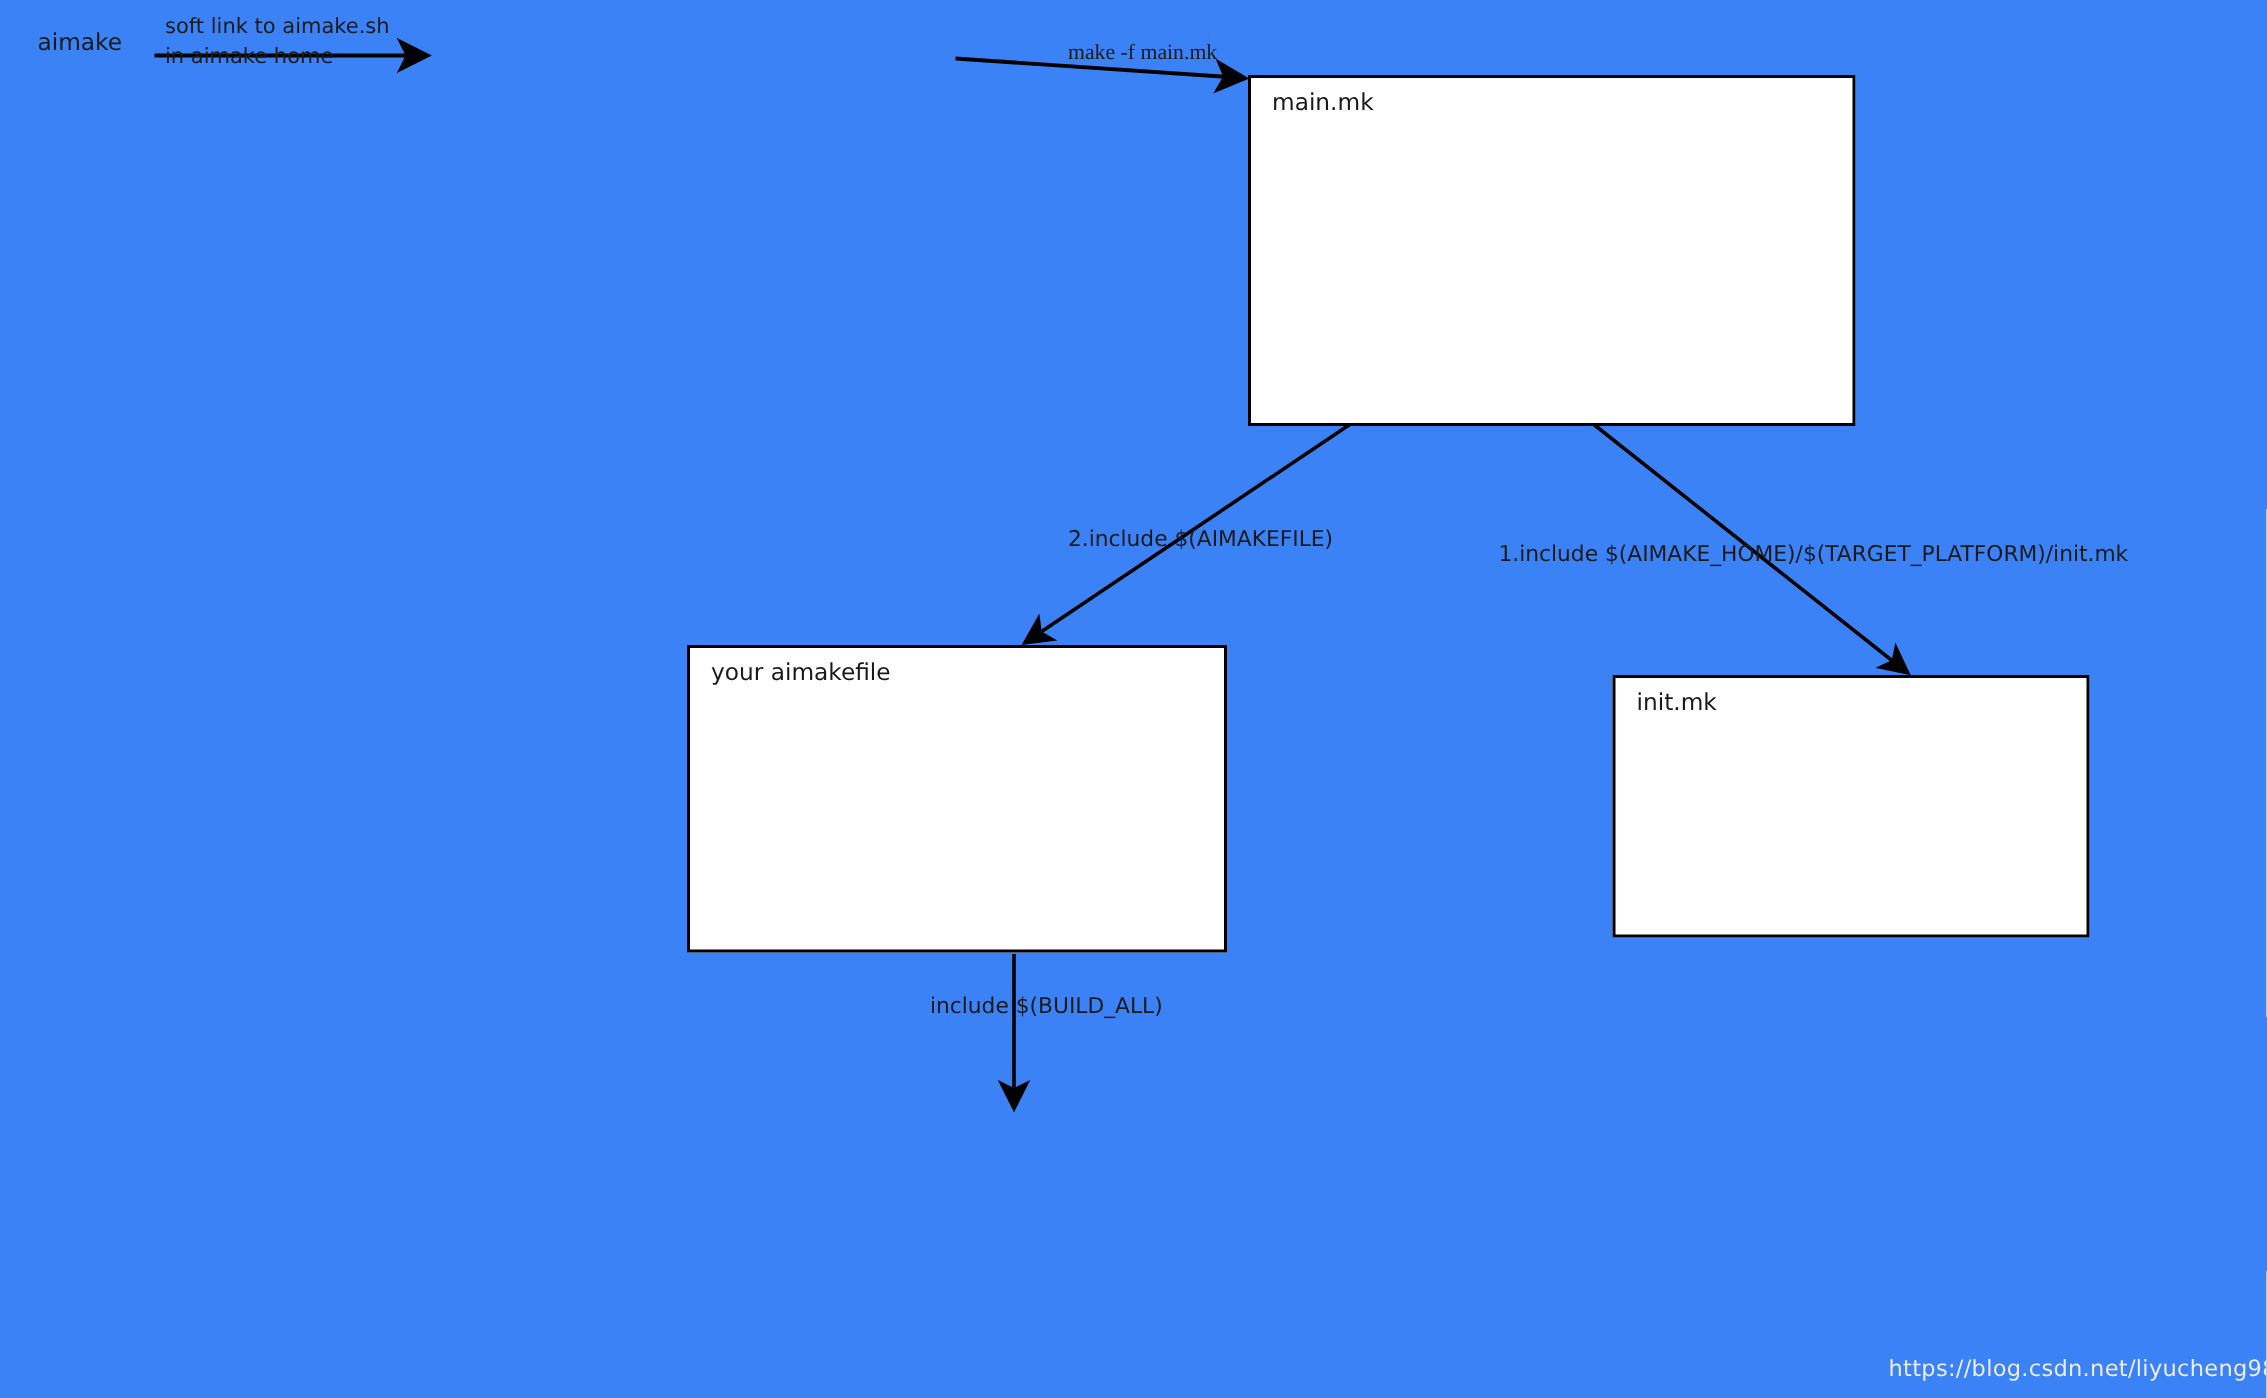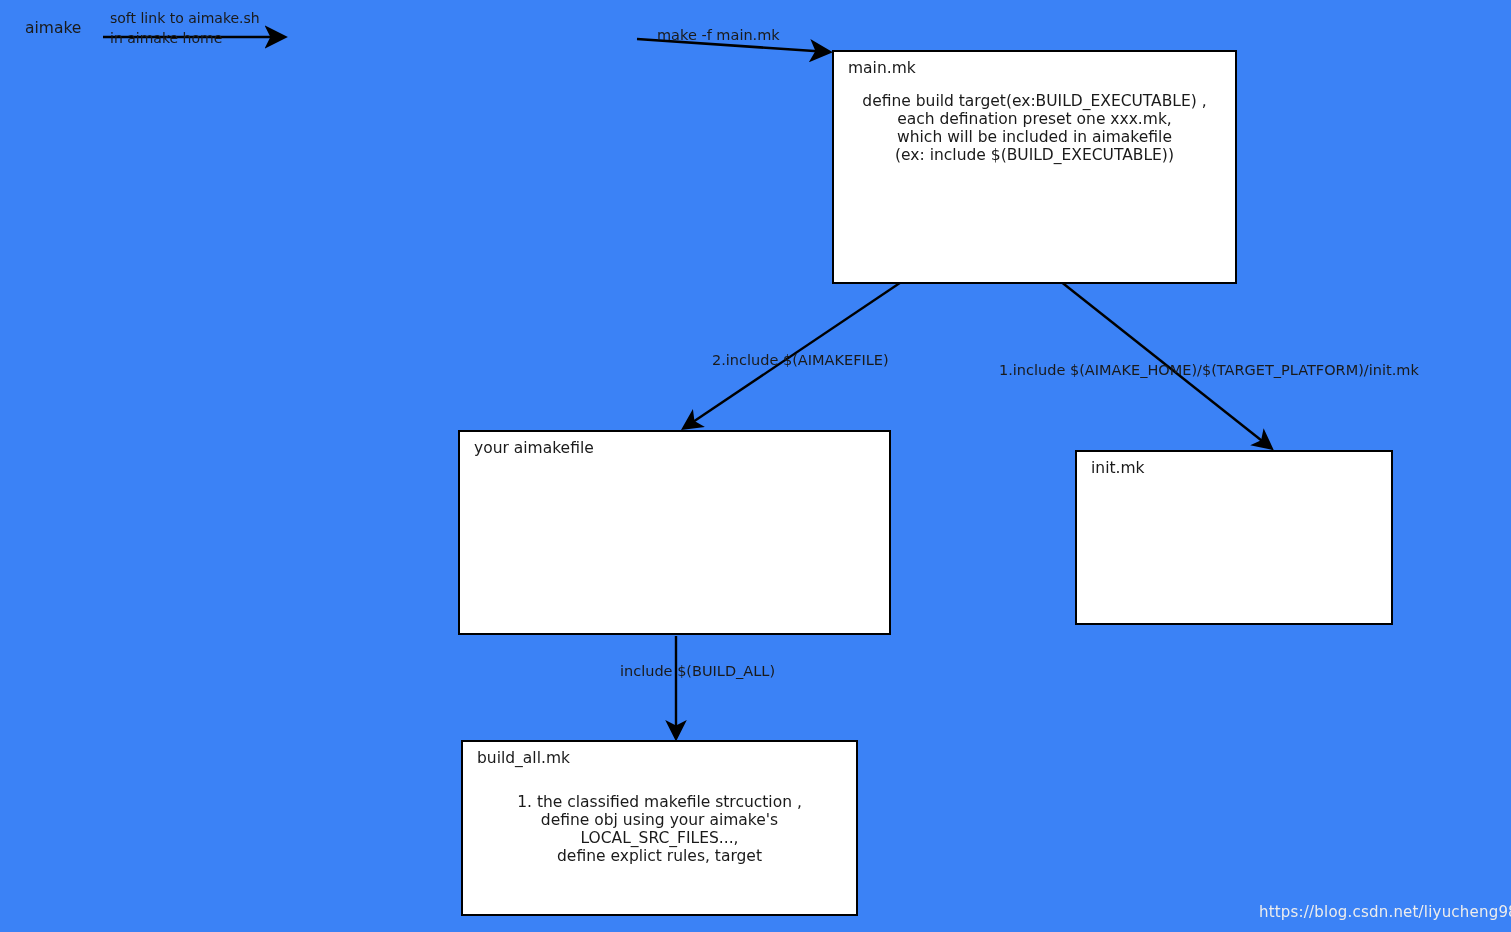--- a/index.html
+++ b/index.html
@@ -92,47 +92,37 @@
     <line x1="1031" y1="258" x2="1271" y2="448" stroke="#000000" stroke-width="2.4" marker-end="url(#arrow)"></line>
 
     <line x1="676" y1="636" x2="676" y2="738" stroke="#000000" stroke-width="2.4" marker-end="url(#arrow)"></line>
   </svg>
 
   <div class="plain-text" style="left:25px; top:19px;">aimake</div>
 
   <div class="edge-label two-line" style="left:110px; top:10px;">soft link to aimake.sh</div>
   <div class="edge-label two-line" style="left:110px; top:30px;">in aimake home</div>
 
-  <div class="edge-label" style="left:657px; top:27px;">make -f main.mk</div>
+  <div class="edge-label" style="left:712px; top:27px;font-family:Liberation Serif, serif;">make -f main.mk</div>
 
   <div class="edge-label" style="left:712px; top:352px;">2.include $(AIMAKEFILE)</div>
 
   <div class="edge-label" style="left:999px; top:362px;">1.include $(AIMAKE_HOME)/$(TARGET_PLATFORM)/init.mk</div>
 
   <div class="edge-label" style="left:620px; top:663px;">include $(BUILD_ALL)</div>
 
 
   <div class="node" style="left:832px; top:50px; width:405px; height:234px;">
     <div class="node-title">main.mk</div>
-    <div class="node-body" style="top:40px;">define build target(ex:BUILD_EXECUTABLE) ,
-each defination preset one xxx.mk,
-which will be included in aimakefile
-(ex: include $(BUILD_EXECUTABLE))</div>
   </div>
 
-  <div class="node" style="left:458px; top:430px; width:433px; height:205px;">
+  <div class="node" style="left:458px; top:430px; width:360px; height:205px;">
     <div class="node-title">your aimakefile</div>
   </div>
 
   <div class="node" style="left:1075px; top:450px; width:318px; height:175px;">
     <div class="node-title">init.mk</div>
   </div>
 
-  <div class="node" style="left:461px; top:740px; width:397px; height:176px;">
-    <div class="node-title">build_all.mk</div>
-    <div class="node-body" style="top:51px;">1. the classified makefile strcuction ,
-define obj using your aimake's LOCAL_SRC_FILES...,
-define explict rules, target</div>
-  </div>
 
   <div class="watermark" style="left:1259px; top:903px;">https://blog.csdn.net/liyucheng987</div>
 
 </div>
 
 </body></html>

